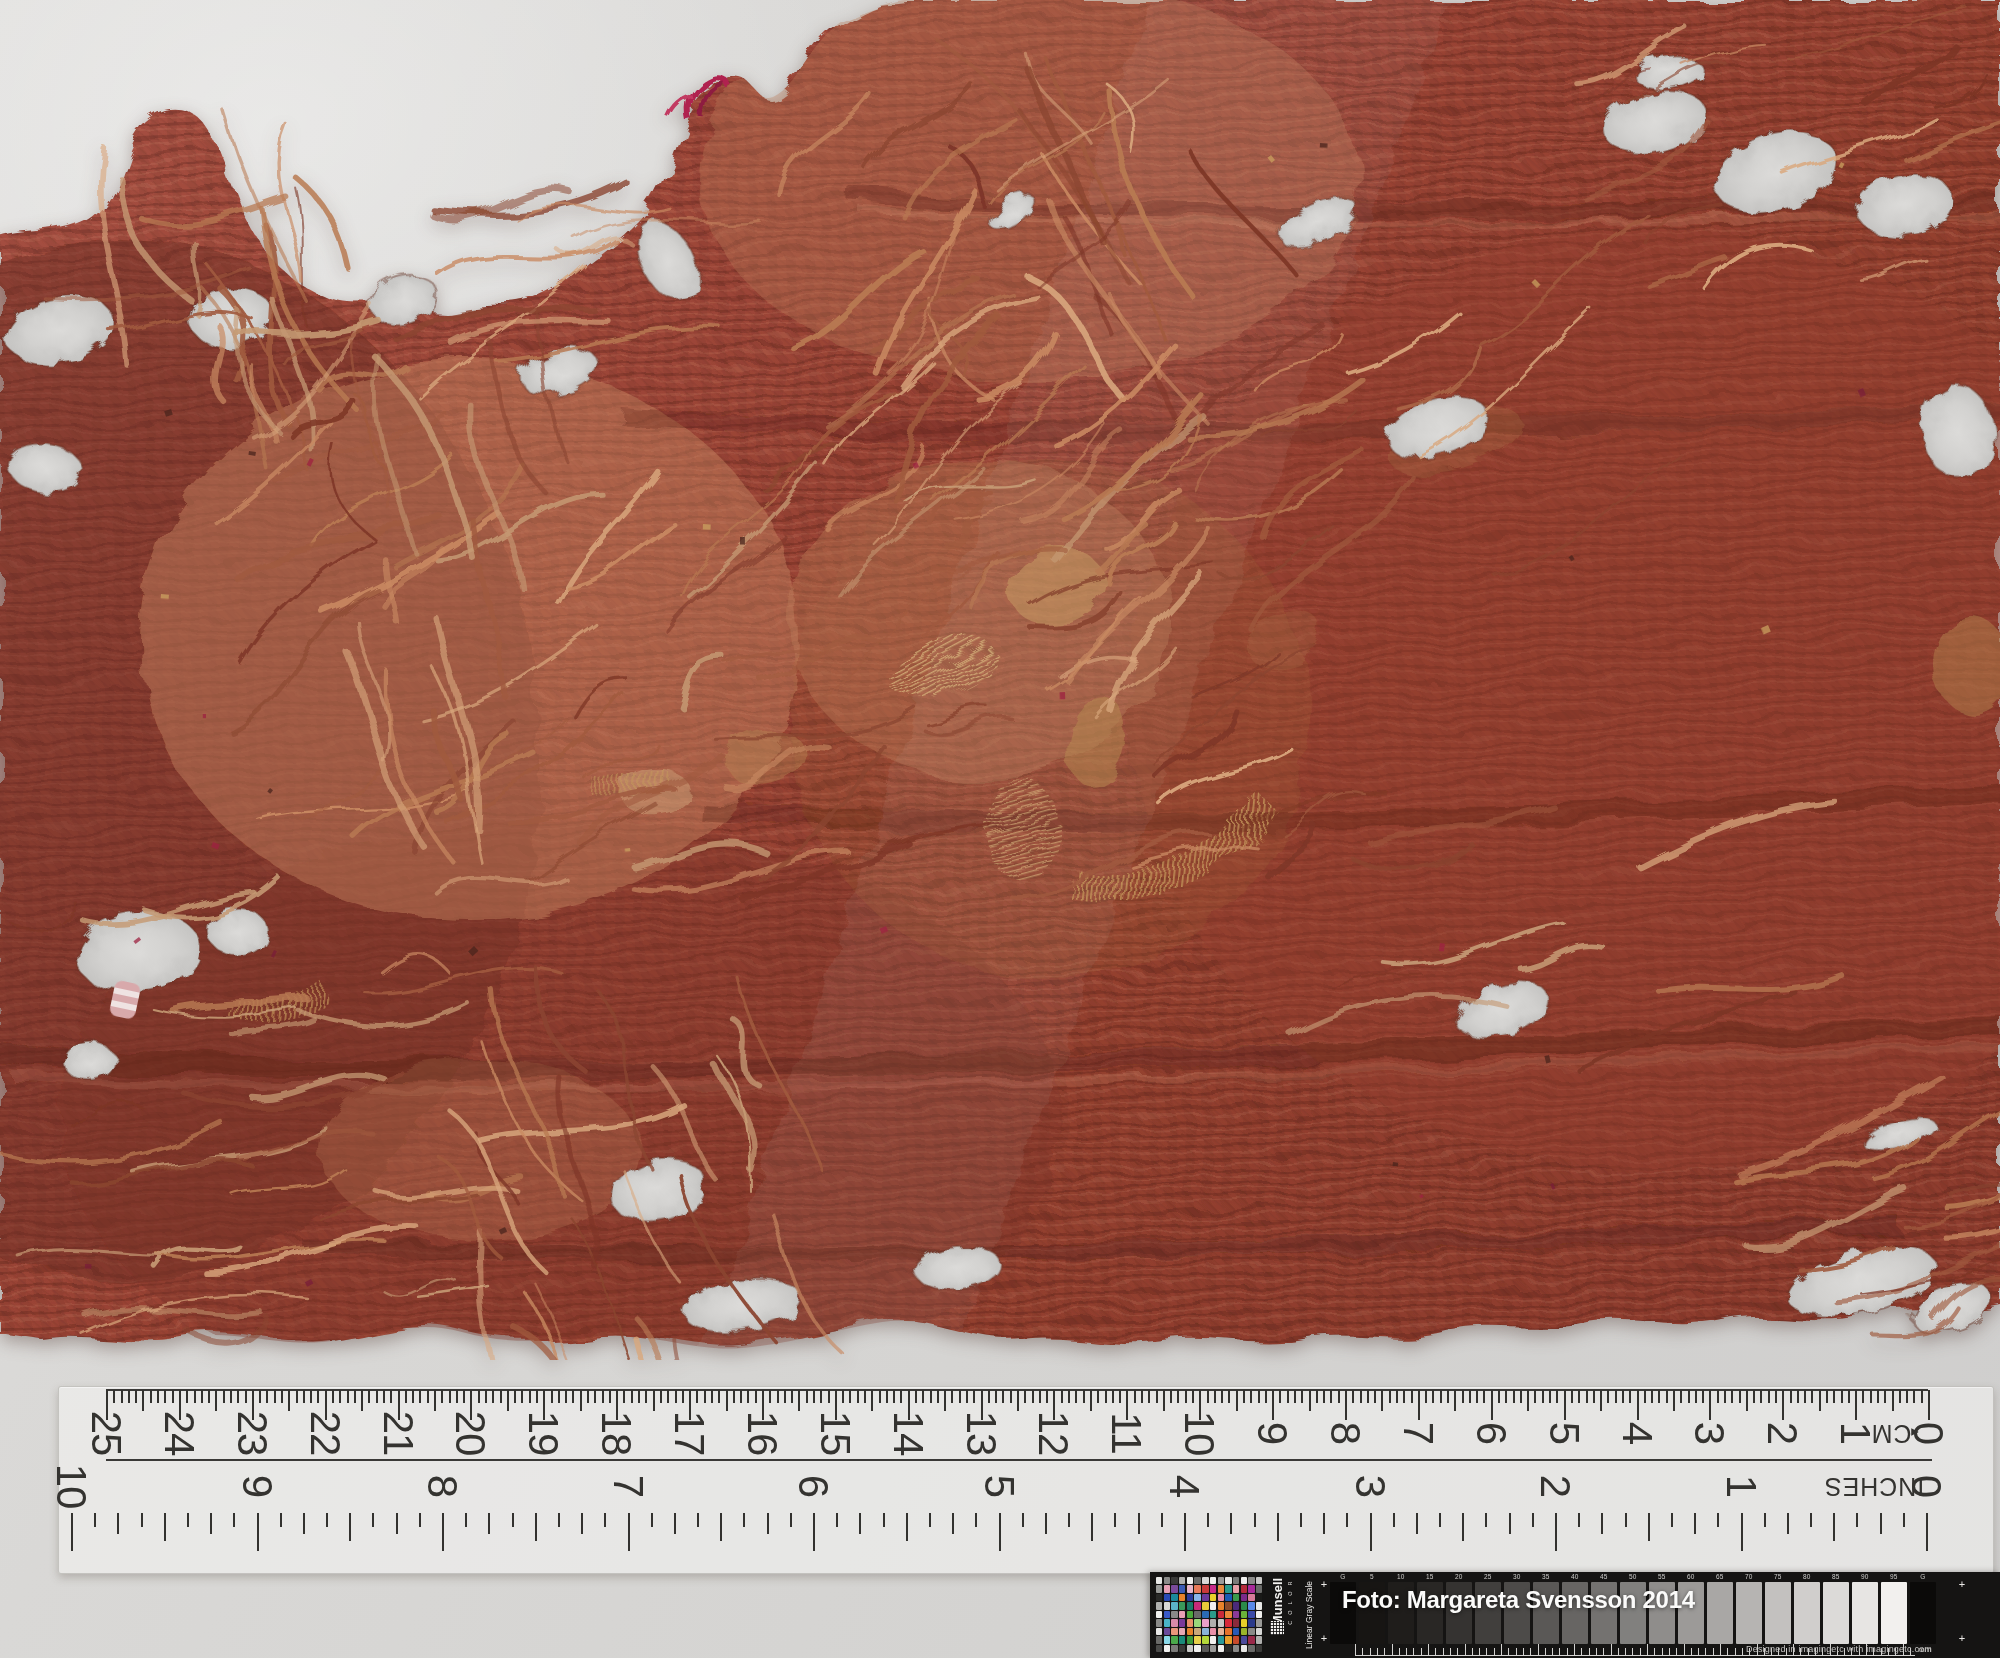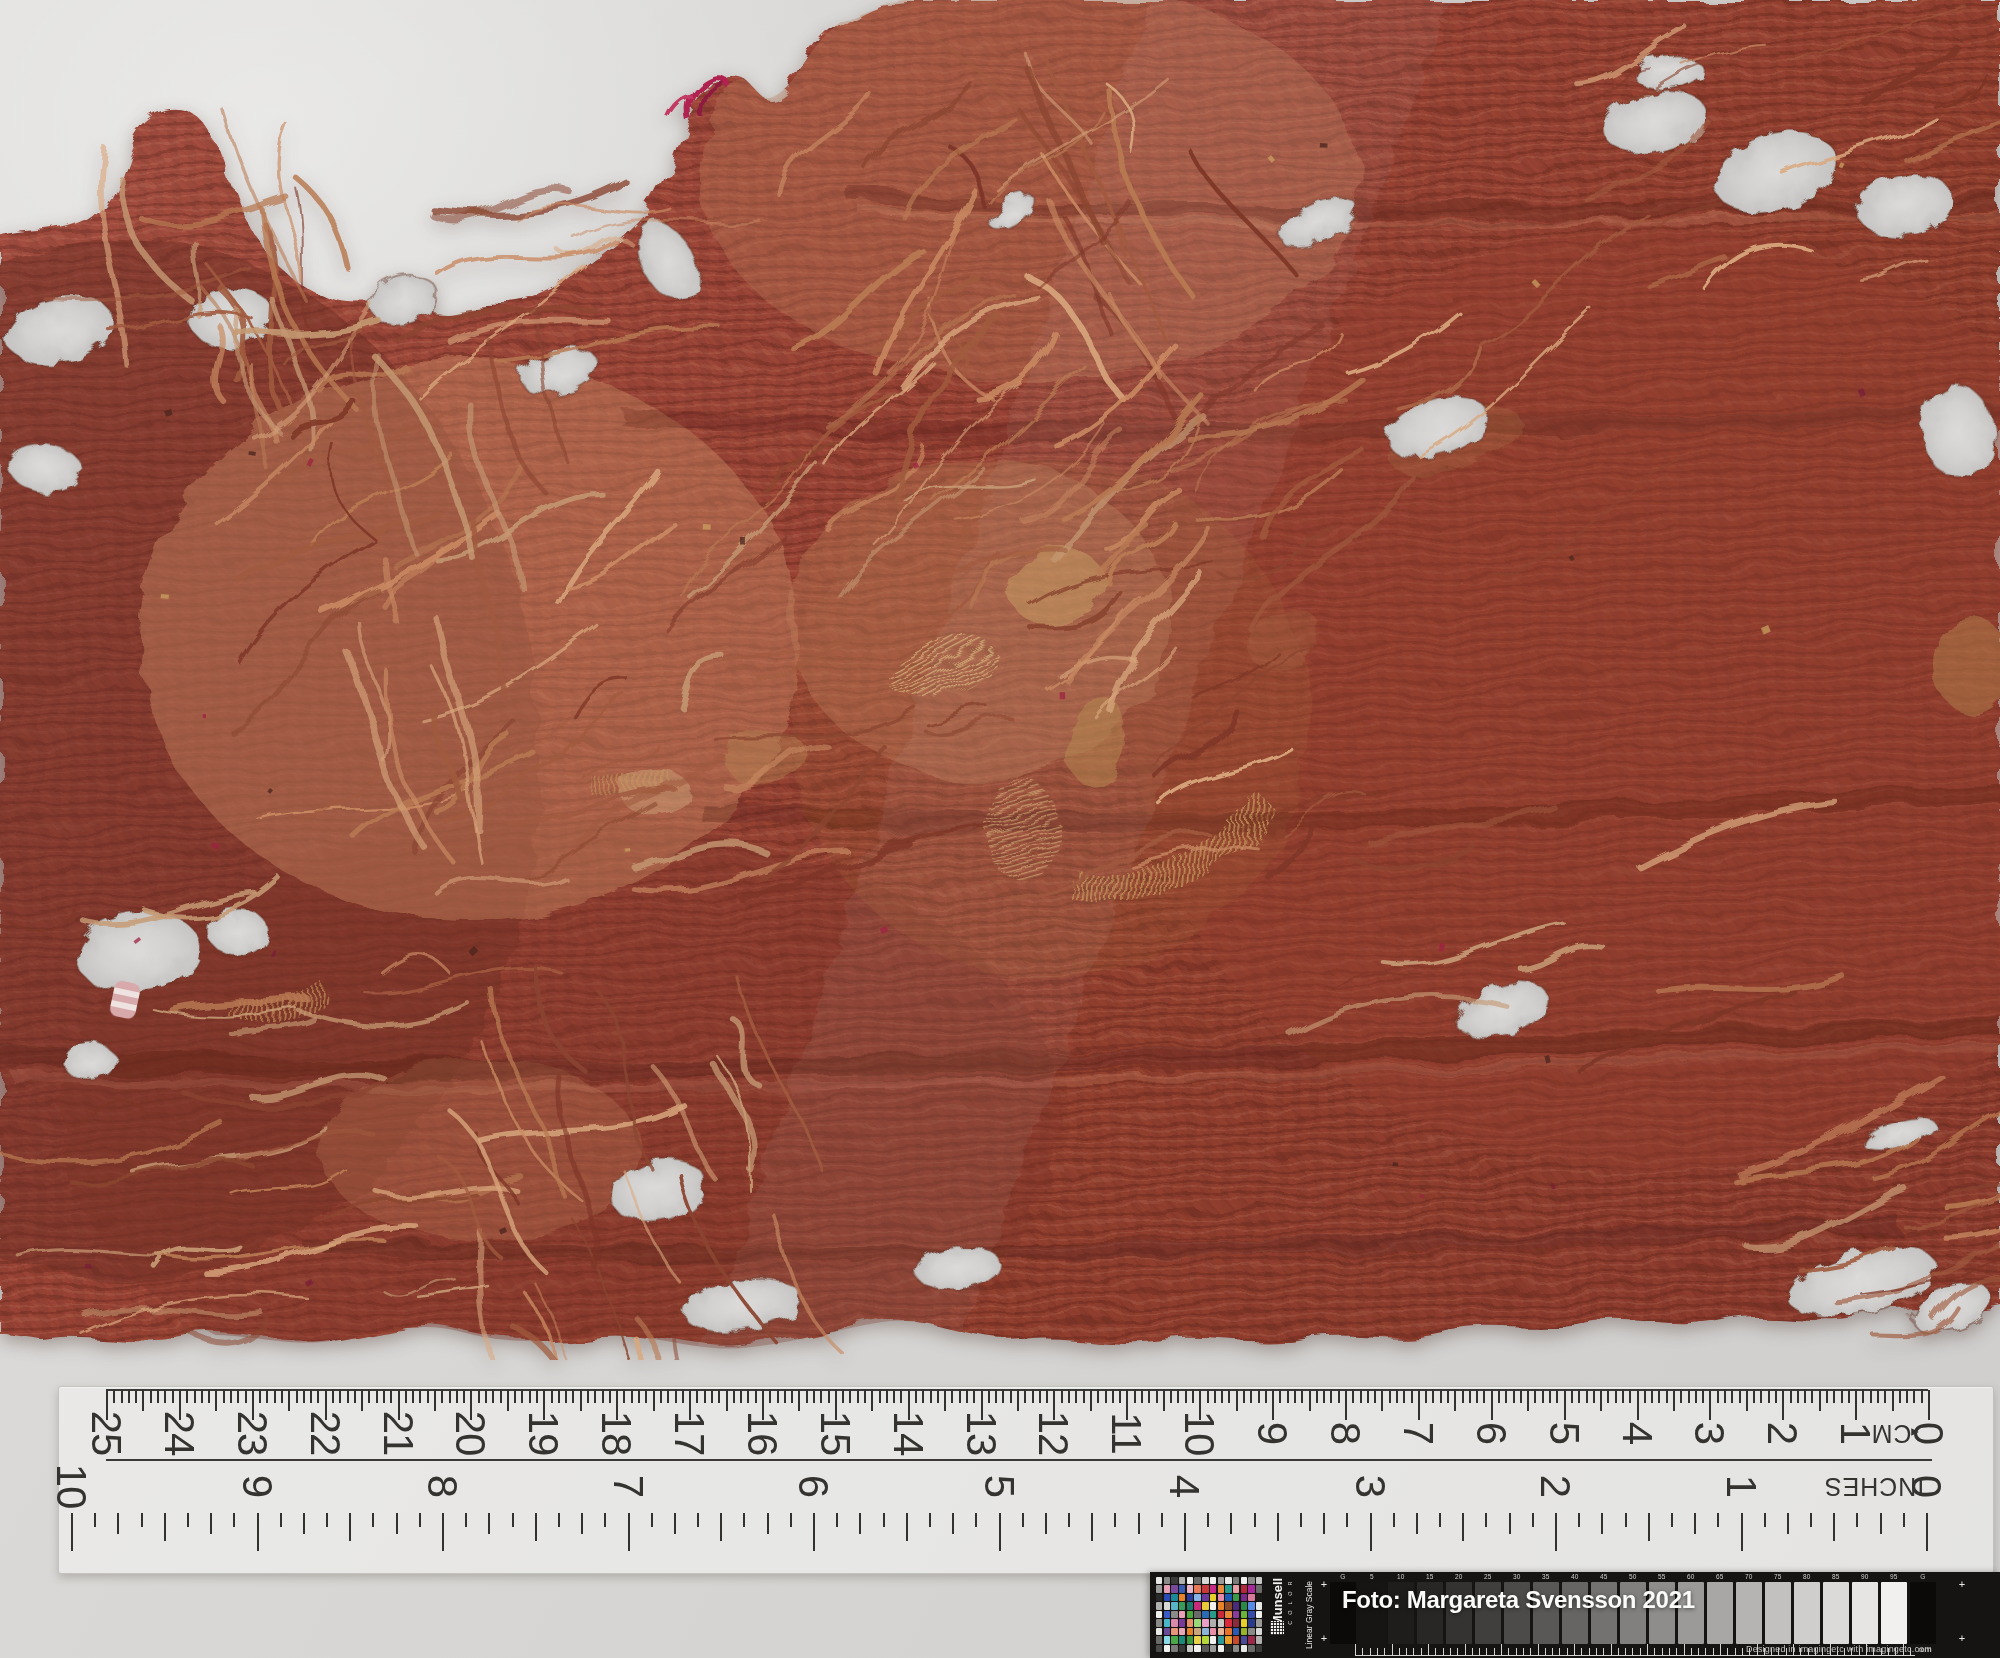--- a/index.html
+++ b/index.html
@@ -1039,21 +1039,21 @@
         <div class="glabel" style="left: 656.7px;">80</div>
         <div class="gpatch" style="left: 673px; width: 25.5px; background: rgb(220, 218, 216);"></div>
         <div class="glabel" style="left: 685.7px;">85</div>
         <div class="gpatch" style="left: 702px; width: 25.5px; background: rgb(231, 229, 227);"></div>
         <div class="glabel" style="left: 714.7px;">90</div>
         <div class="gpatch" style="left: 731px; width: 25.5px; background: rgb(242, 240, 238);"></div>
         <div class="glabel" style="left: 743.7px;">95</div>
         <div class="gpatch" style="left: 760px; width: 25.5px; background: rgb(11, 10, 9);"></div>
         <div class="glabel" style="left: 772.7px;">G</div>
       </div>
-    <div class="credit">Foto: Margareta Svensson 2021</div>
+    <div class="credit">Foto: Margareta Svensson 2014</div>
     <div id="mmruler">
         <div class="mm-base" style="left: 205px; top: 83px; width: 560px;"></div>
         <div class="mm-tick" style="left: 205px; top: 72px; height: 11px;"></div>
         <div class="mm-tick" style="left: 212.3px; top: 76px; height: 7px;"></div>
         <div class="mm-tick" style="left: 219.6px; top: 76px; height: 7px;"></div>
         <div class="mm-tick" style="left: 226.9px; top: 76px; height: 7px;"></div>
         <div class="mm-tick" style="left: 234.2px; top: 76px; height: 7px;"></div>
         <div class="mm-tick" style="left: 241.5px; top: 72px; height: 11px;"></div>
         <div class="mm-tick" style="left: 248.8px; top: 76px; height: 7px;"></div>
         <div class="mm-tick" style="left: 256.1px; top: 76px; height: 7px;"></div>

